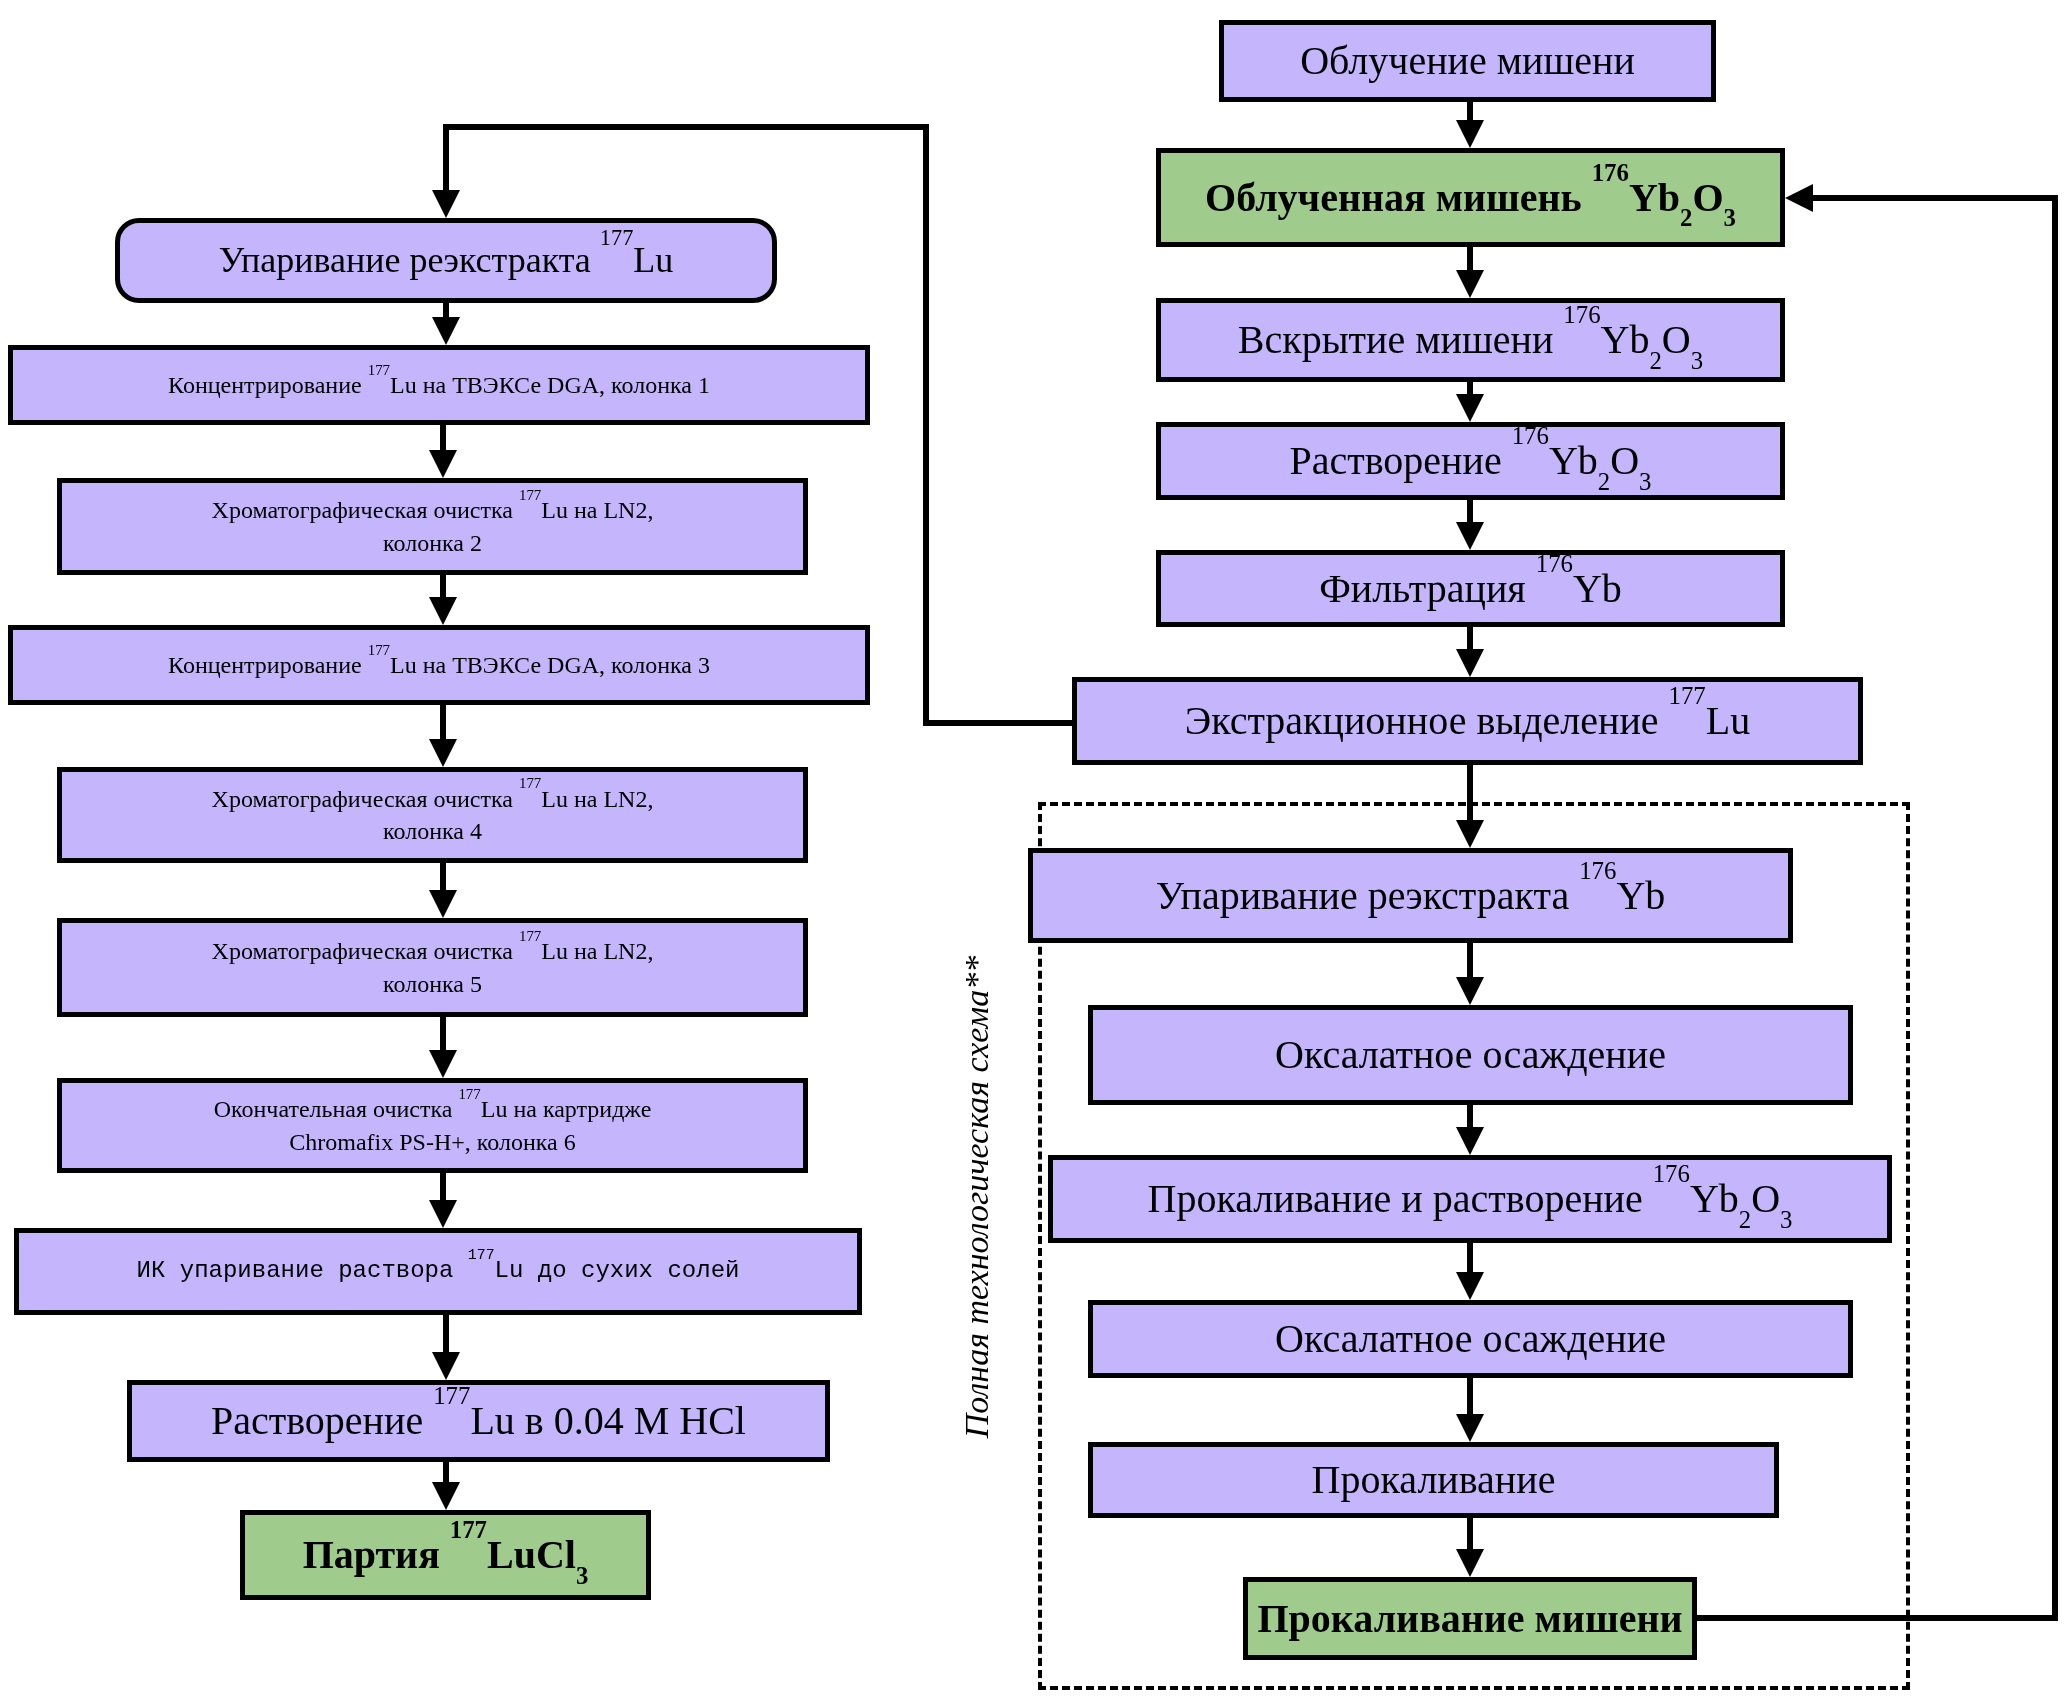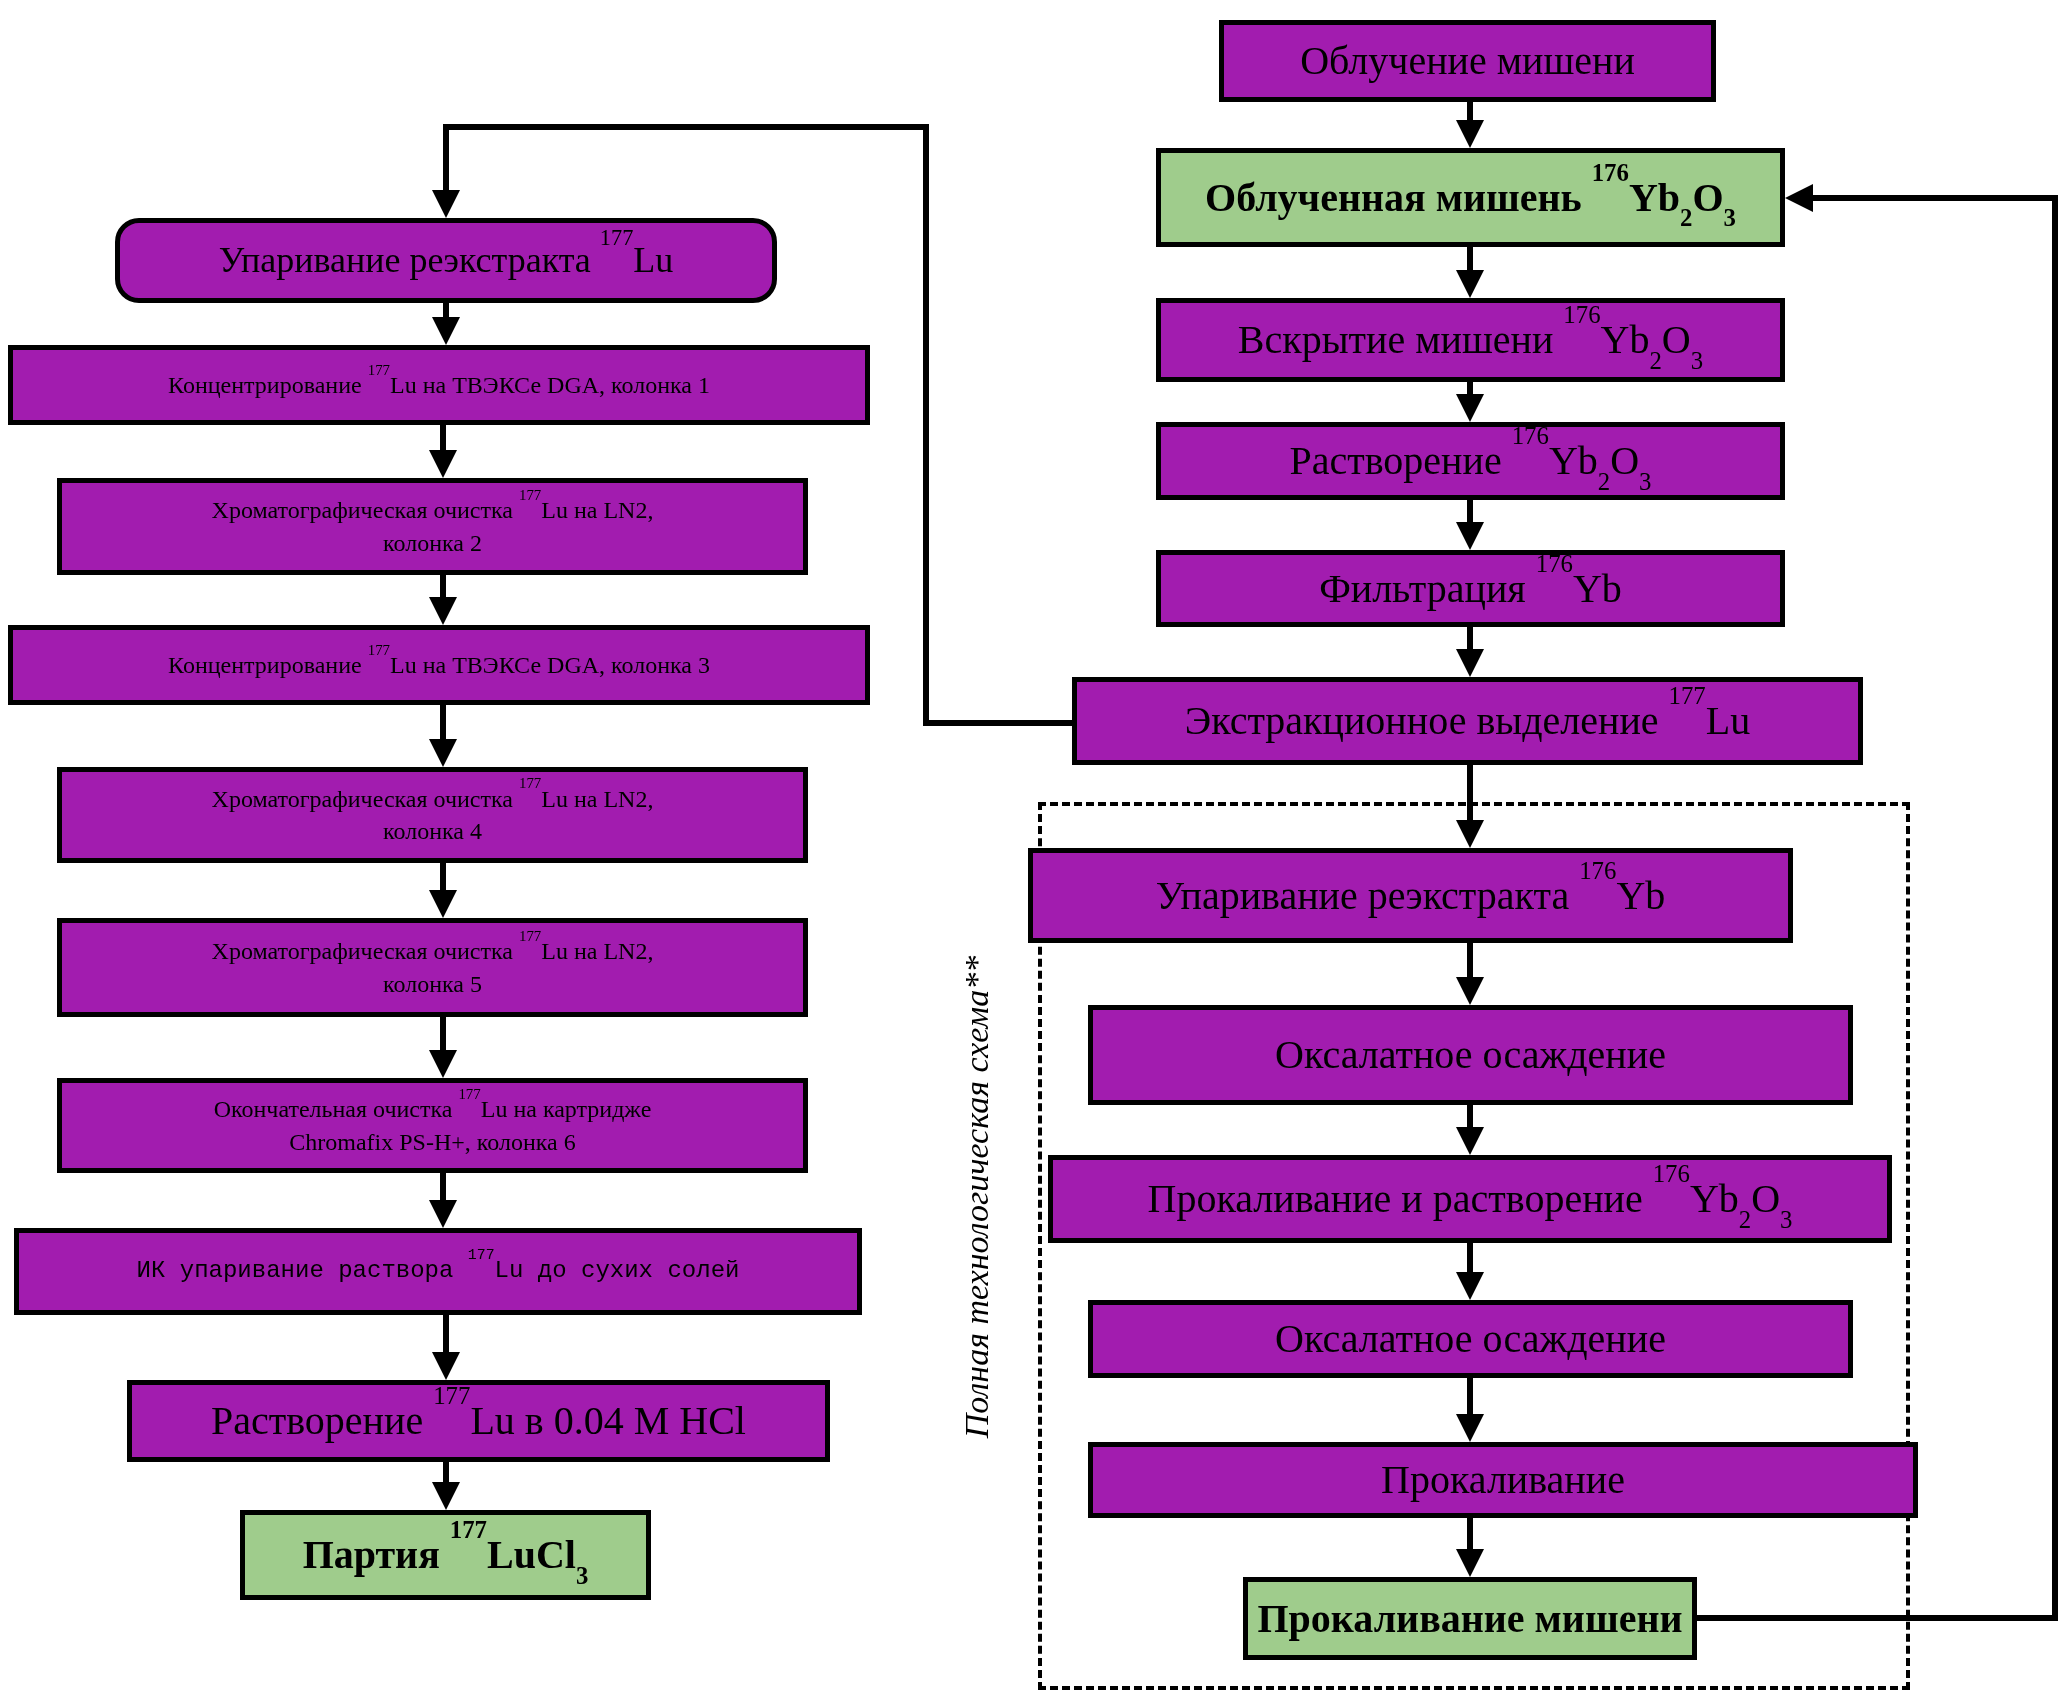--- a/index.html
+++ b/index.html
@@ -1,21 +1,21 @@
 <!DOCTYPE html>
 <html><head>
 <meta charset="utf-8">
 <style>
   html,body{margin:0;padding:0;background:#ffffff;}
   .canvas{
     position:relative;width:2067px;height:1706px;background:#ffffff;
     font-family:"Liberation Serif","DejaVu Serif",serif;color:#000;overflow:hidden;
   }
   .box{
-    position:absolute;box-sizing:border-box;background:#a21caf;border:5px solid #000;
+    position:absolute;box-sizing:border-box;background:#c4b5fd;border:5px solid #000;
     display:flex;align-items:center;justify-content:center;text-align:center;
     font-size:36px;line-height:1.35;padding:2px 8px;
   }
   .box.green{background:var(--green,#9fcc8c);font-weight:bold;font-size:40px;}
   .box.big{font-size:40px;}
   .box.small{font-size:24px;}
   sup.sp{font-size:0.62em;position:relative;top:-0.62em;line-height:0;}
   sub.sb{font-size:0.62em;position:relative;top:0.28em;line-height:0;}
   .conn{position:absolute;background:#000;}
   .dashed-frame{
@@ -105,21 +105,21 @@
     </div>
   <div class="box big" style="left:1088px;top:1005px;width:765px;height:100px;">
     <span>Оксалатное осаждение</span>
     </div>
   <div class="box big" style="left:1048px;top:1155px;width:844px;height:88px;">
     <span>Прокаливание и растворение <sup class="sp">176</sup>Yb<sub class="sb">2</sub>O<sub class="sb">3</sub></span>
     </div>
   <div class="box big" style="left:1088px;top:1300px;width:765px;height:78px;">
     <span>Оксалатное осаждение</span>
     </div>
-  <div class="box big" style="left:1088px;top:1442px;width:830px;height:76px;justify-content:center;">
+  <div class="box big" style="left:1088px;top:1442px;width:691px;height:76px;justify-content:center;">
     <span>Прокаливание</span>
     </div>
   <div class="box green" style="left:1243px;top:1577px;width:454px;height:83px;">
     <span>Прокаливание мишени</span>
     </div>
 
 <div class="varrow" style="left: 432px; top: 126px; width: 28px; height: 92px;">
       <div class="stem" style="height: 68px;"></div>
       <div class="head"></div>
     </div>

